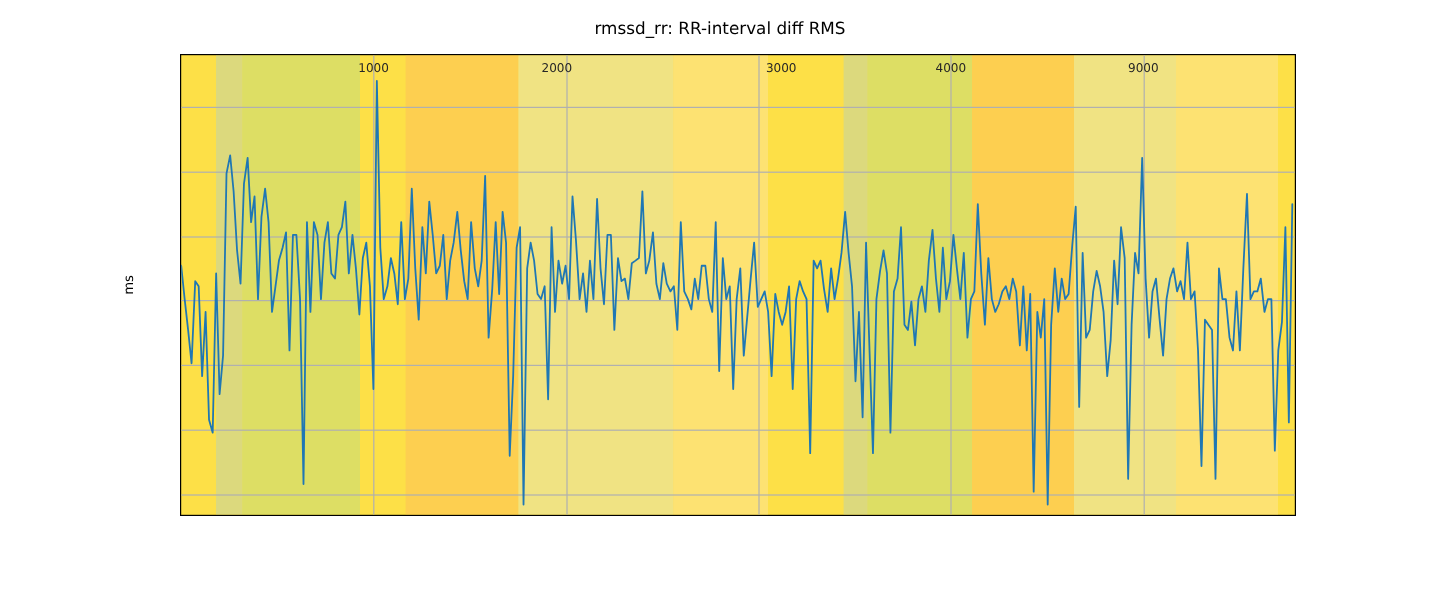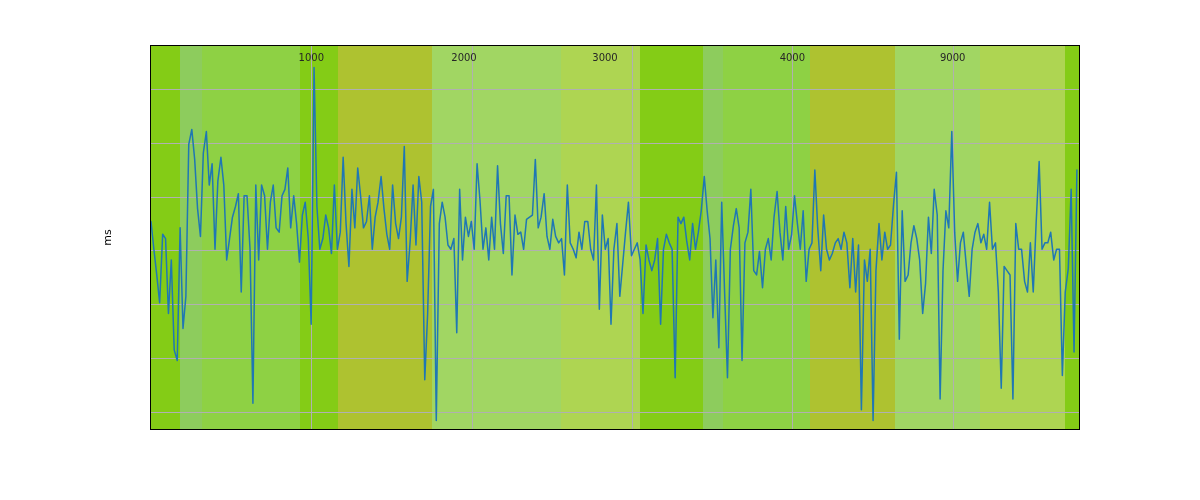--- a/index.html
+++ b/index.html
@@ -28,21 +28,21 @@
   }
   .axes {
     position: absolute;
     left: 150px;
     top: 45px;
     width: 930px;
     height: 385px;
     border: 1px solid #000;
     box-sizing: border-box;
     overflow: hidden;
-    background: #84cc16;
+    background: #fde047;
   }
   .spans, .grid, .lines {
     position: absolute;
     left: 0; top: 0; width: 100%; height: 100%;
   }
   .span {
     position: absolute;
     top: 0; height: 100%;
     opacity: 0.35;
   }
@@ -103,20 +103,21 @@
     stroke-width: 1.5;
     stroke-linejoin: round;
     stroke-linecap: round;
   }
 </style>
 </head>
 <body>
 
 <div class="figure">
 
+  <div class="title">rmssd_rr: RR-interval diff RMS</div>
 
   <div class="ylabel">
     <span>ms</span>
   </div>
 
   <div class="axes" id="axes">
     <div class="spans" id="spans">
         <div class="span" style="left: 28.8621px; width: 22.4483px; background: rgb(158, 202, 225);"></div>
         <div class="span" style="left: 51.3103px; width: 97.8103px; background: rgb(161, 217, 155);"></div>
         <div class="span" style="left: 186.802px; width: 93.8017px; background: rgb(253, 174, 97);"></div>
@@ -150,20 +151,20 @@
         <div class="ytick" style="top: 311.872px;">50</div>
         <div class="ytick" style="top: 258.101px;">75</div>
         <div class="ytick" style="top: 204.33px;">100</div>
         <div class="ytick" style="top: 150.559px;">125</div>
         <div class="ytick" style="top: 96.7877px;">150</div>
         <div class="ytick" style="top: 43.0168px;">175</div>
       </div>
     <div class="xticks" id="xticks">
         <div class="xtick" style="left: 160.345px;">1000</div>
         <div class="xtick" style="left: 313px;">2000</div>
-        <div class="xtick" style="left: 454px;">3000</div>
+        <div class="xtick" style="left: 500px;">3000</div>
         <div class="xtick" style="left: 641.379px;">4000</div>
         <div class="xtick" style="left: 801.724px;">9000</div>
       </div>
   </div>
 
 
 </div>
 
 </body></html>

